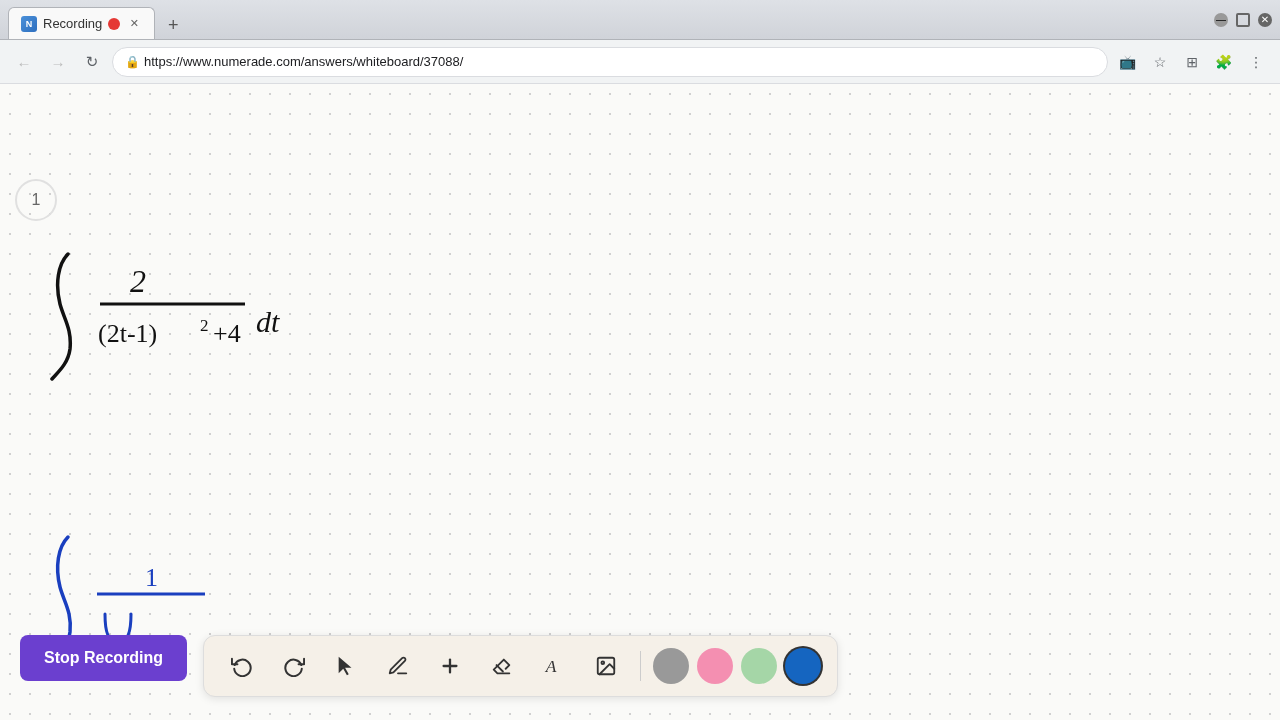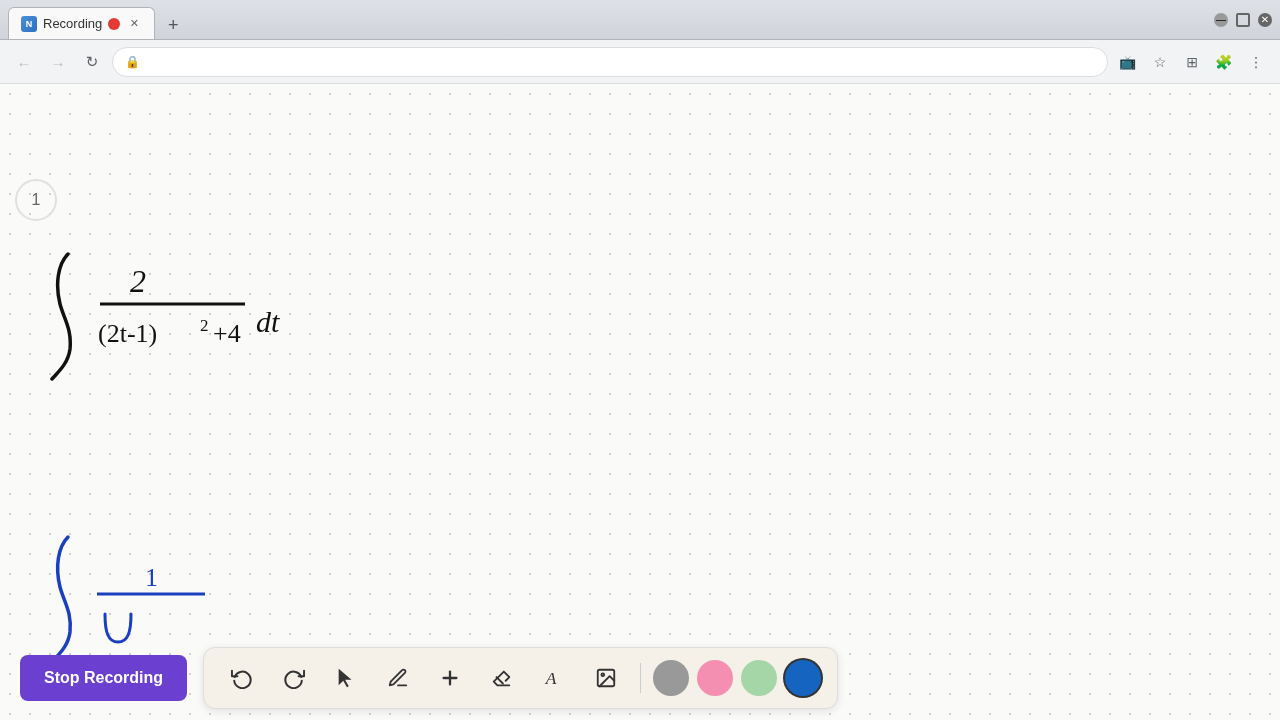--- a/index.html
+++ b/index.html
@@ -145,21 +145,21 @@
     }
 
     
     .bottom-toolbar-container {
       position: absolute;
       bottom: 0;
       left: 0;
       right: 0;
       height: 85px;
       display: flex;
-      align-items: center;
+      align-items: flex-start;
       padding: 0 20px;
       gap: 16px;
     }
 
     .stop-recording-btn {
       background: #6b3fcf;
       color: white;
       border: none;
       border-radius: 8px;
       padding: 14px 24px;
@@ -233,20 +233,21 @@
     </div>
   </div>
 
   <div class="browser-toolbar">
     <button class="nav-btn disabled">←</button>
     <button class="nav-btn disabled">→</button>
     <button class="nav-btn">↻</button>
 
     <div class="address-bar">
       <span class="address-lock">🔒</span>
+      <span>https://www.numerade.com/answers/whiteboard/37088/</span>
     </div>
 
     <div class="toolbar-actions">
       <button class="toolbar-icon-btn">📺</button>
       <button class="toolbar-icon-btn">☆</button>
       <button class="toolbar-icon-btn">⊞</button>
       <button class="toolbar-icon-btn">🧩</button>
       <button class="toolbar-icon-btn">⋮</button>
     </div>
   </div>

